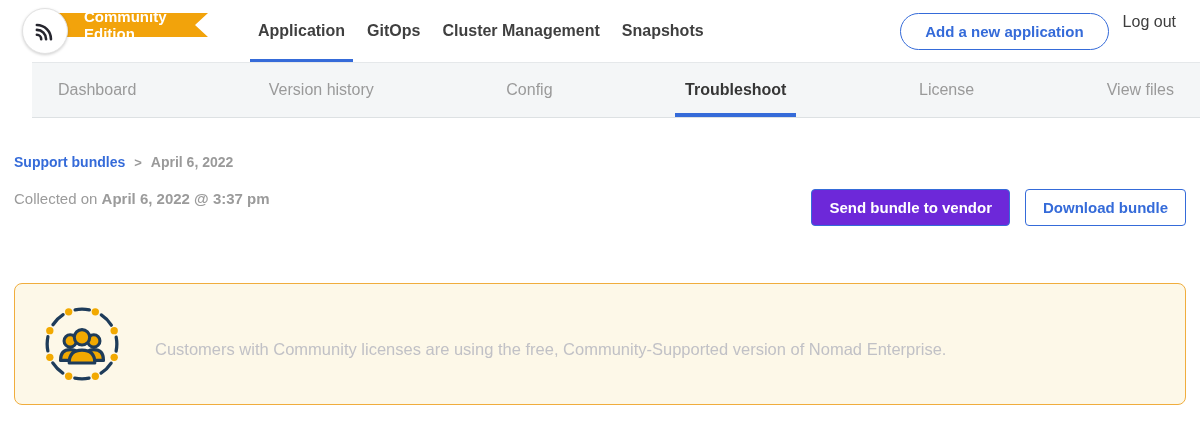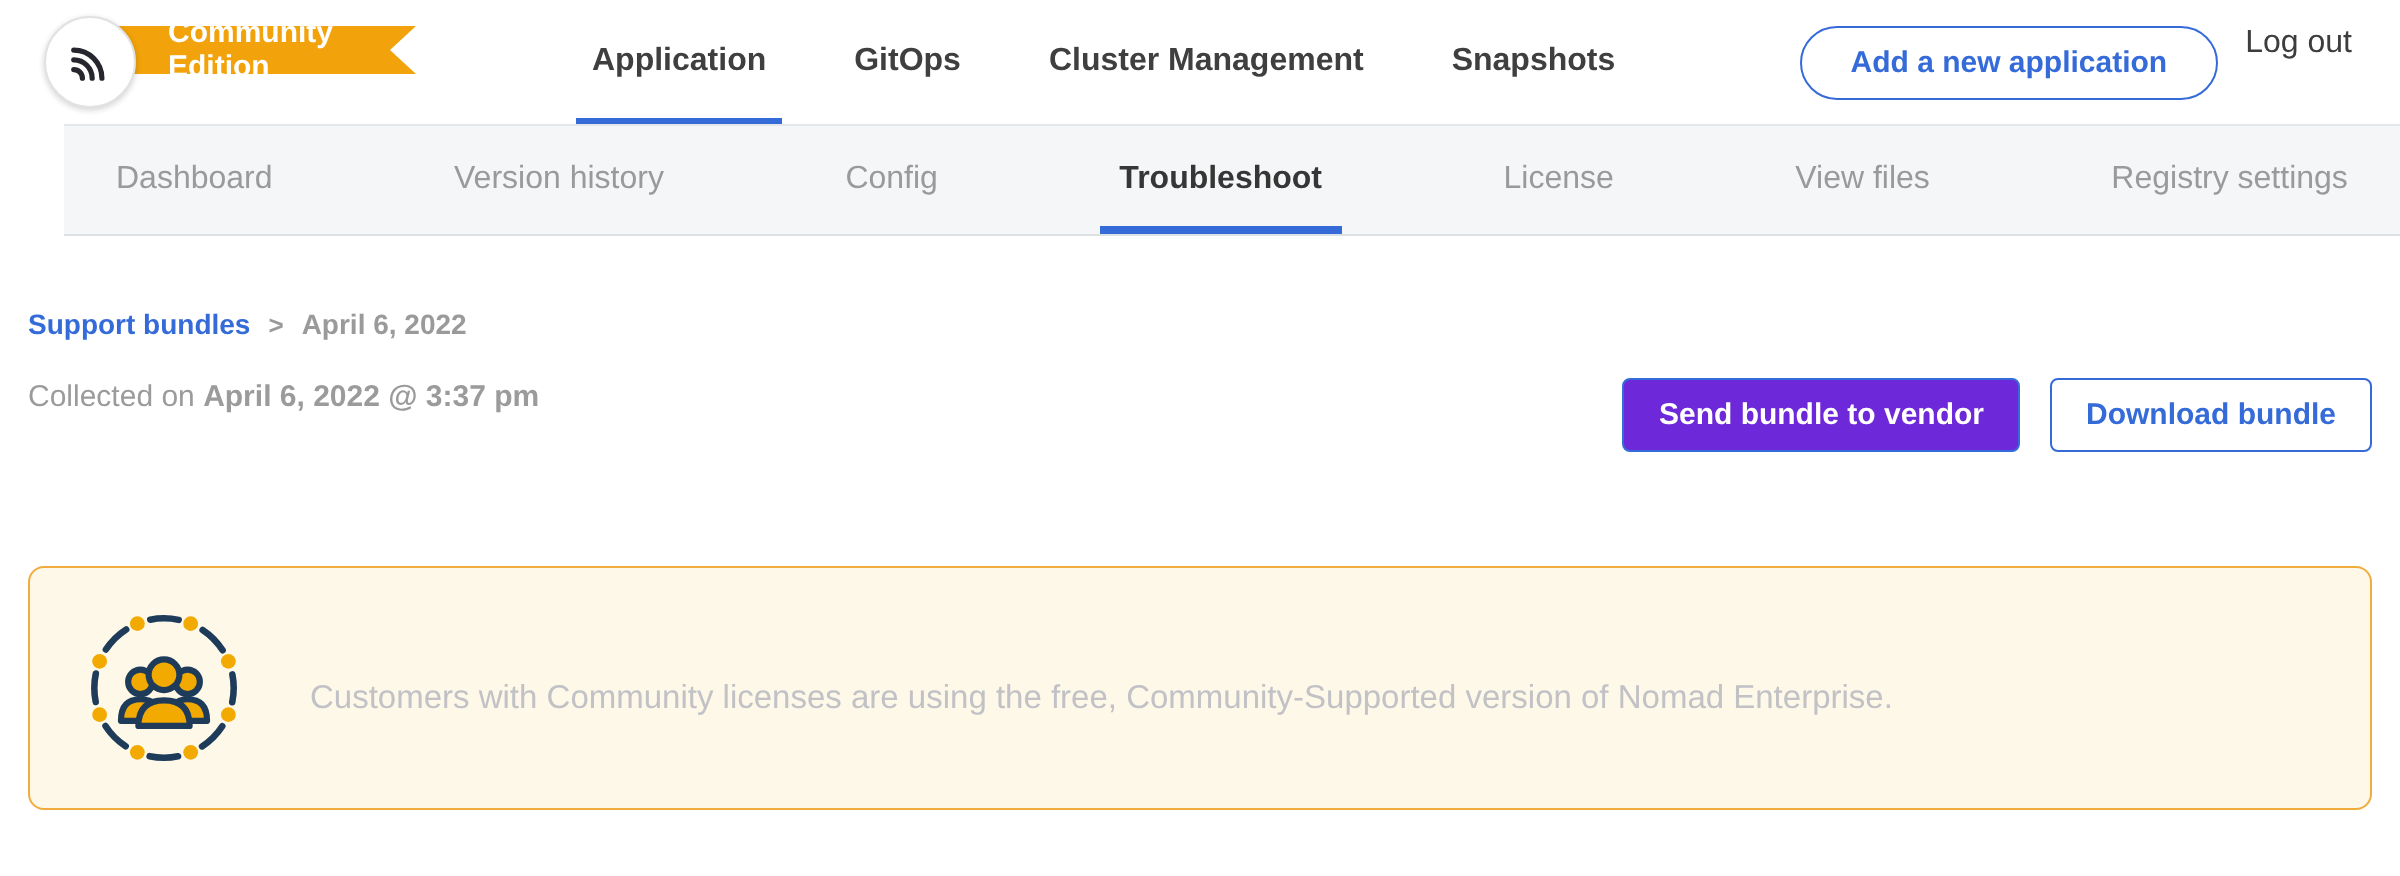--- a/index.html
+++ b/index.html
@@ -13,21 +13,21 @@
     position: absolute; left: 26px; top: 5px; height: 24px;
     background: #f2a30b; color: #fff; font-weight: 700; font-size: 15px;
     display: flex; align-items: center; padding: 0 24px 0 36px;
     clip-path: polygon(0 0, 100% 0, calc(100% - 13px) 50%, 100% 100%, 0 100%);
   }
   .logo-circle {
     position: absolute; left: 0; top: 0; width: 46px; height: 46px; border-radius: 50%;
     background: #fff; border: 1px solid #e2e2e2; box-shadow: 0 1px 3px rgba(0,0,0,.18);
     display: flex; align-items: center; justify-content: center; z-index: 2; cursor: pointer;
   }
-  .topnav { display: flex; align-items: stretch; height: 62px; margin-left: 88px; gap: 44px; }
+  .topnav { display: flex; align-items: stretch; height: 62px; margin-left: 50px; gap: 22px; }
   .top-tab { display: flex; align-items: center; font-size: 16px; font-weight: 600; color: #3f3f3f; position: relative; cursor: pointer; white-space: nowrap; }
   .top-tab.active::after { content: ""; position: absolute; left: -8px; right: -8px; bottom: 0; height: 3px; background: #356bd9; }
   .top-right { margin-left: auto; display: flex; align-items: flex-start; gap: 14px; }
   .pill-btn {
     background: #fff; border: 1.5px solid #356bd9; color: #356bd9; font-weight: 700; font-size: 15px;
     border-radius: 19px; padding: 9px 24px; cursor: pointer; font-family: inherit; white-space: nowrap;
   }
   .logout { font-size: 16px; color: #3d3d3d; cursor: pointer; white-space: nowrap; }
 
   
@@ -95,21 +95,20 @@
   </div>
 </header>
 
 <nav class="subnav">
   <div class="subnav-item">Dashboard</div>
   <div class="subnav-item">Version history</div>
   <div class="subnav-item">Config</div>
   <div class="subnav-item active">Troubleshoot</div>
   <div class="subnav-item">License</div>
   <div class="subnav-item">View files</div>
-  <div class="subnav-item">Registry settings</div>
 </nav>
 
 <main class="main">
   <div class="breadcrumb">
     <a>Support bundles</a>
     <span class="sep">&gt;</span>
     <span class="current">April 6, 2022</span>
   </div>
 
   <div class="title-row">

